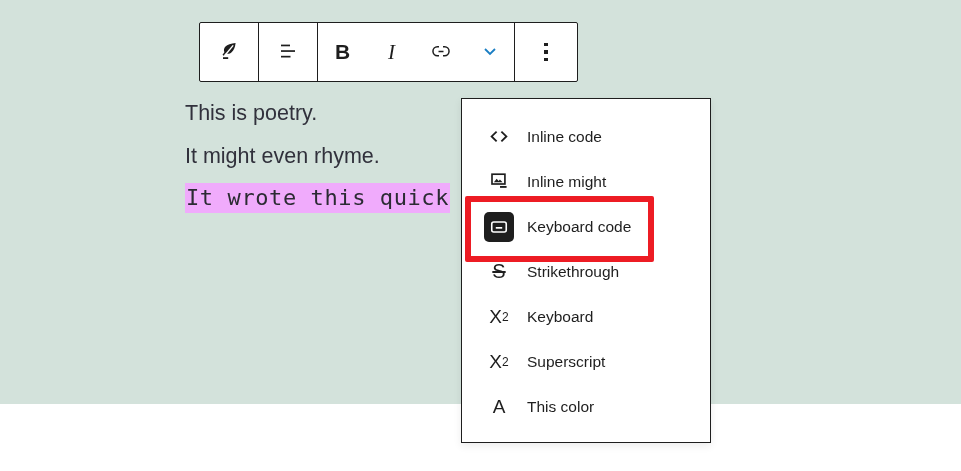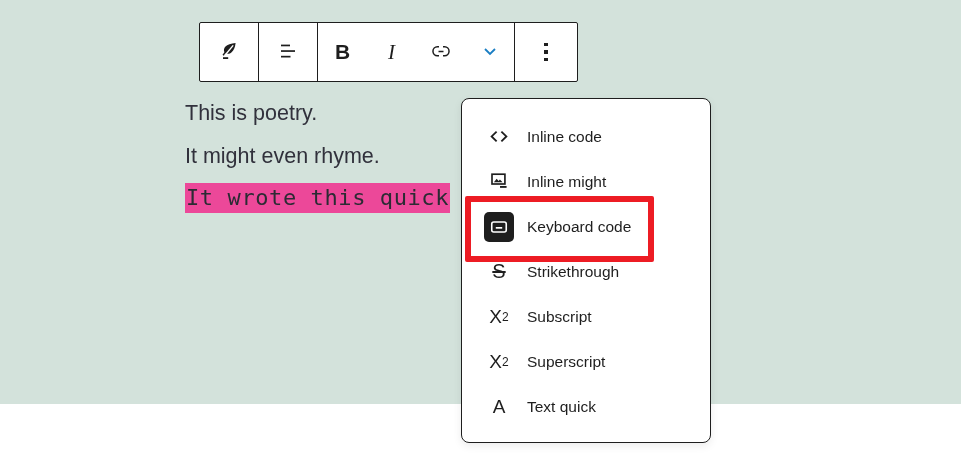--- a/index.html
+++ b/index.html
@@ -49,32 +49,32 @@
   
   .poem {
     position:absolute; left:185px; top:92px;
     font-size:21.5px; line-height:42.5px;
     color:#31313c; z-index:1;
     white-space:nowrap;
   }
   .kbd-text {
     font-family:"DejaVu Sans Mono","Liberation Mono",monospace;
     font-size:22px; letter-spacing:0.6px;
-    background:#ec4899;
+    background:#f0abfc;
     color:#2b2b33;
     padding:2px 1px 3px 1px;
   }
 
   
   .format-menu {
     position:absolute; left:461px; top:98px;
     width:250px; height:345px;
     background:#ffffff;
     border:1.5px solid #1e1e1e;
-    border-radius:8px;
+    border-radius:0;
     box-shadow:0 3px 8px rgba(0,0,0,.08);
     padding-top:15px;
     z-index:5;
   }
   .menu-item {
     height:45px; display:flex; align-items:center;
     padding-left:22px; gap:13px;
     cursor:pointer; background:transparent; border:none; width:100%;
     text-align:left;
   }
@@ -212,33 +212,33 @@
       <span class="glyph-s">S</span>
     </span>
     <span class="mi-label">Strikethrough</span>
   </button>
 
   <button class="menu-item">
     <span class="mi-icon">
       <span class="glyph-x">X</span>
         <span class="glyph-sub">2</span>
     </span>
-    <span class="mi-label">Subscript</span>
+    <span class="mi-label">Keyboard</span>
   </button>
 
   <button class="menu-item">
     <span class="mi-icon">
       <span class="glyph-x">X</span>
         <span class="glyph-sup">2</span>
     </span>
     <span class="mi-label">Superscript</span>
   </button>
 
   <button class="menu-item">
     <span class="mi-icon">
       <span class="glyph-a">A</span>
     </span>
-    <span class="mi-label">Text quick</span>
+    <span class="mi-label">This color</span>
   </button>
 
 </div>
 
 <div class="annotation-box"></div>
 
 </body></html>

